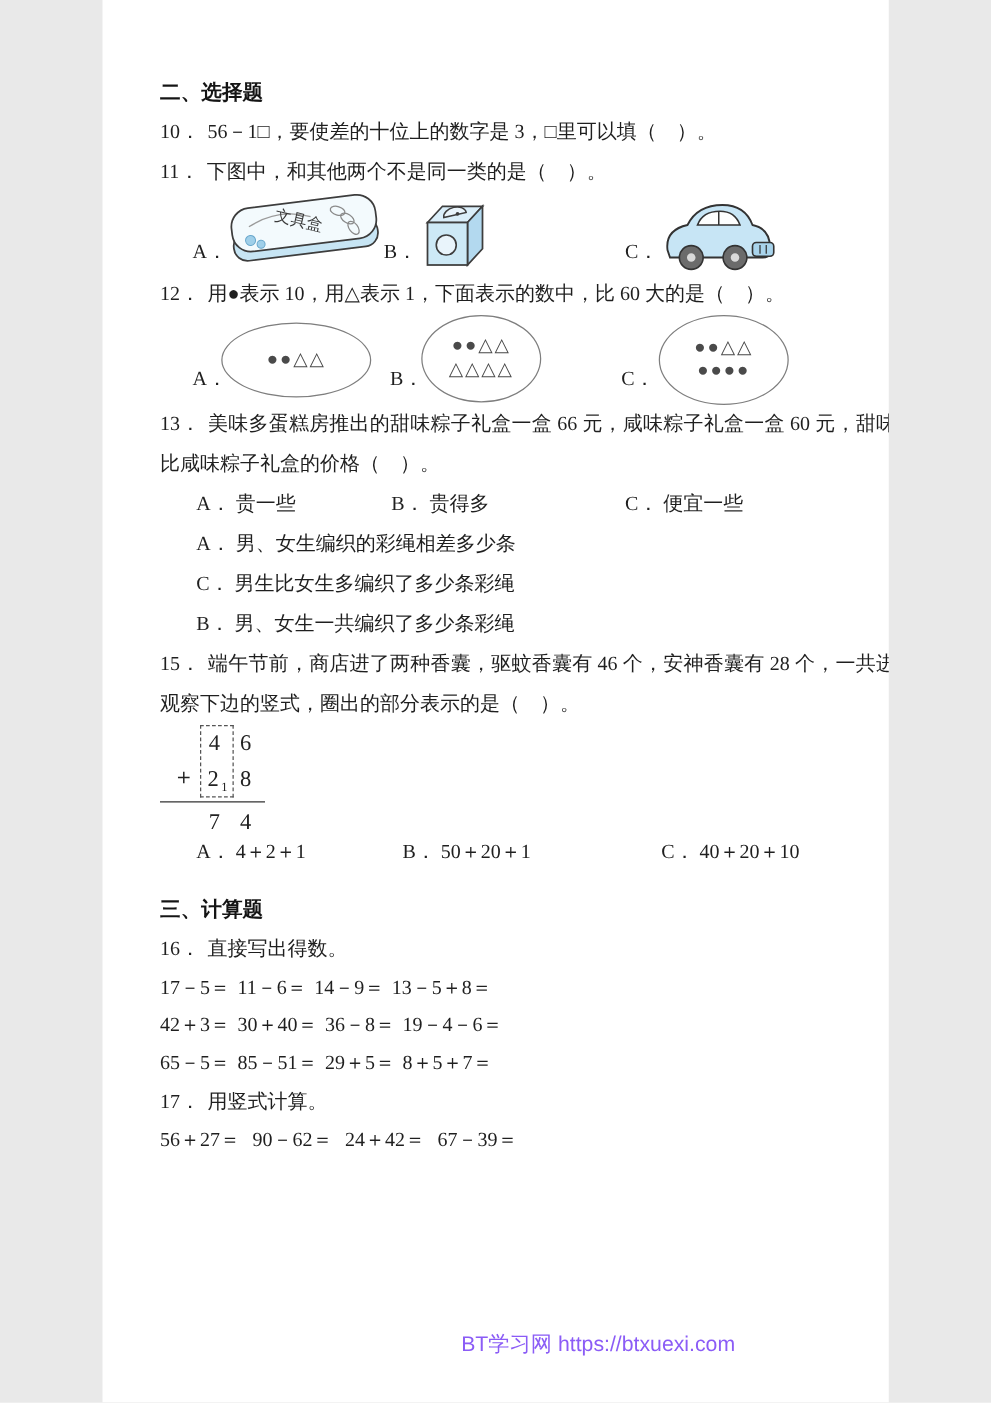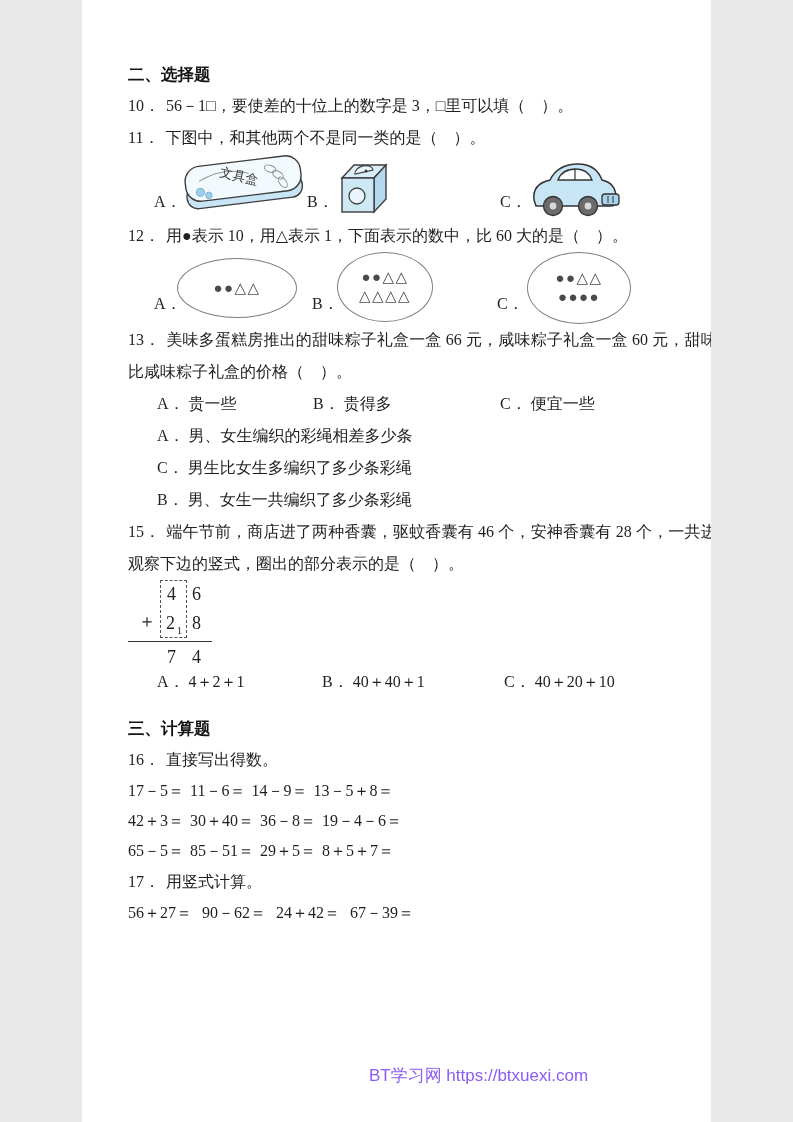--- a/index.html
+++ b/index.html
@@ -133,22 +133,22 @@
       <span class="vc-t2">2</span>
       <span class="vc-carry">1</span>
       <span class="vc-o2">8</span>
       <div class="vc-box"></div>
       <div class="vc-rule"></div>
       <span class="vc-t3">7</span>
       <span class="vc-o3">4</span>
     </div>
     <div class="opt3">
       <span class="opt pA"><span class="olabel">A．</span><span>4＋2＋1</span></span>
-      <span class="opt pB" style="left:194px;"><span class="olabel">B．</span><span>40＋40＋1</span></span>
-      <span class="opt pC" style="left:376px;"><span class="olabel">C．</span><span>40＋20＋10</span></span>
+      <span class="opt pB" style="left:194px;"><span class="olabel">B．</span><span>50＋20＋1</span></span>
+      <span class="opt pC" style="left:401px;"><span class="olabel">C．</span><span>40＋20＋10</span></span>
     </div>
 
     <div class="gap14"></div>
 
     <div class="sec-title">三、计算题</div>
 
     <p class="stem"><span class="qnum">16．</span><span>直接写出得数。</span></p>
     <div class="calcrow">
       <span>17－5＝</span>
       <span>11－6＝</span>

